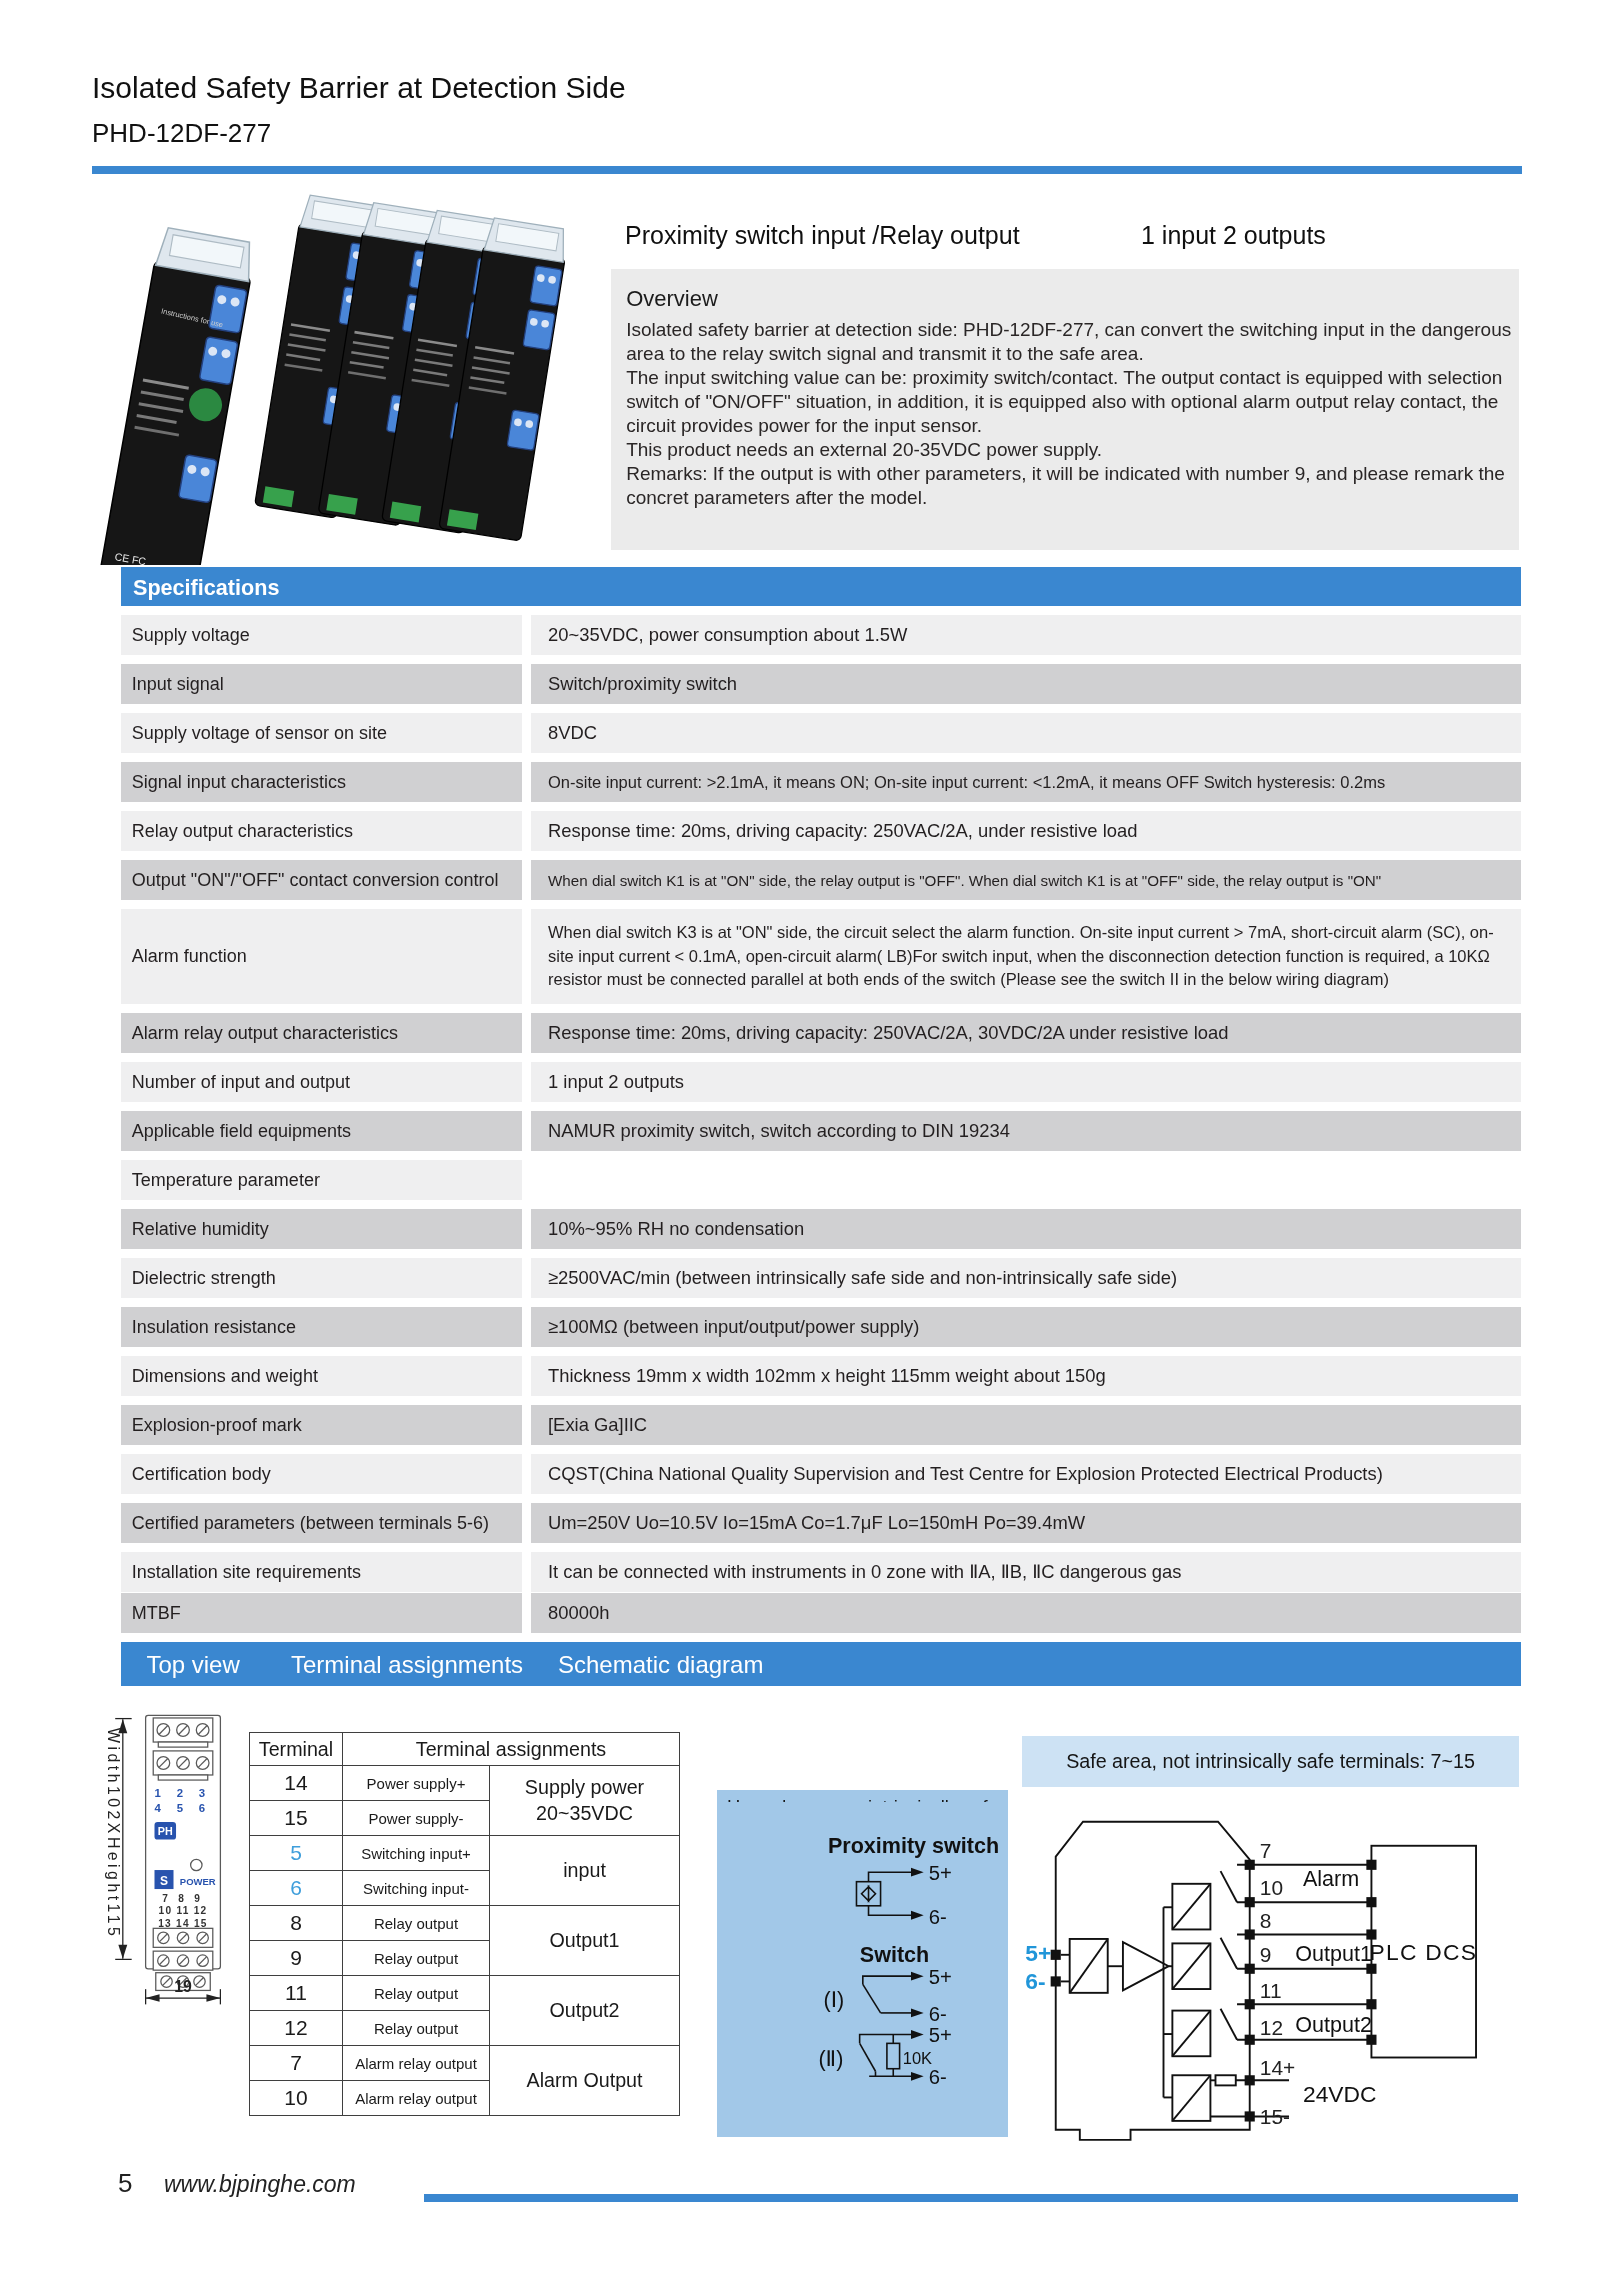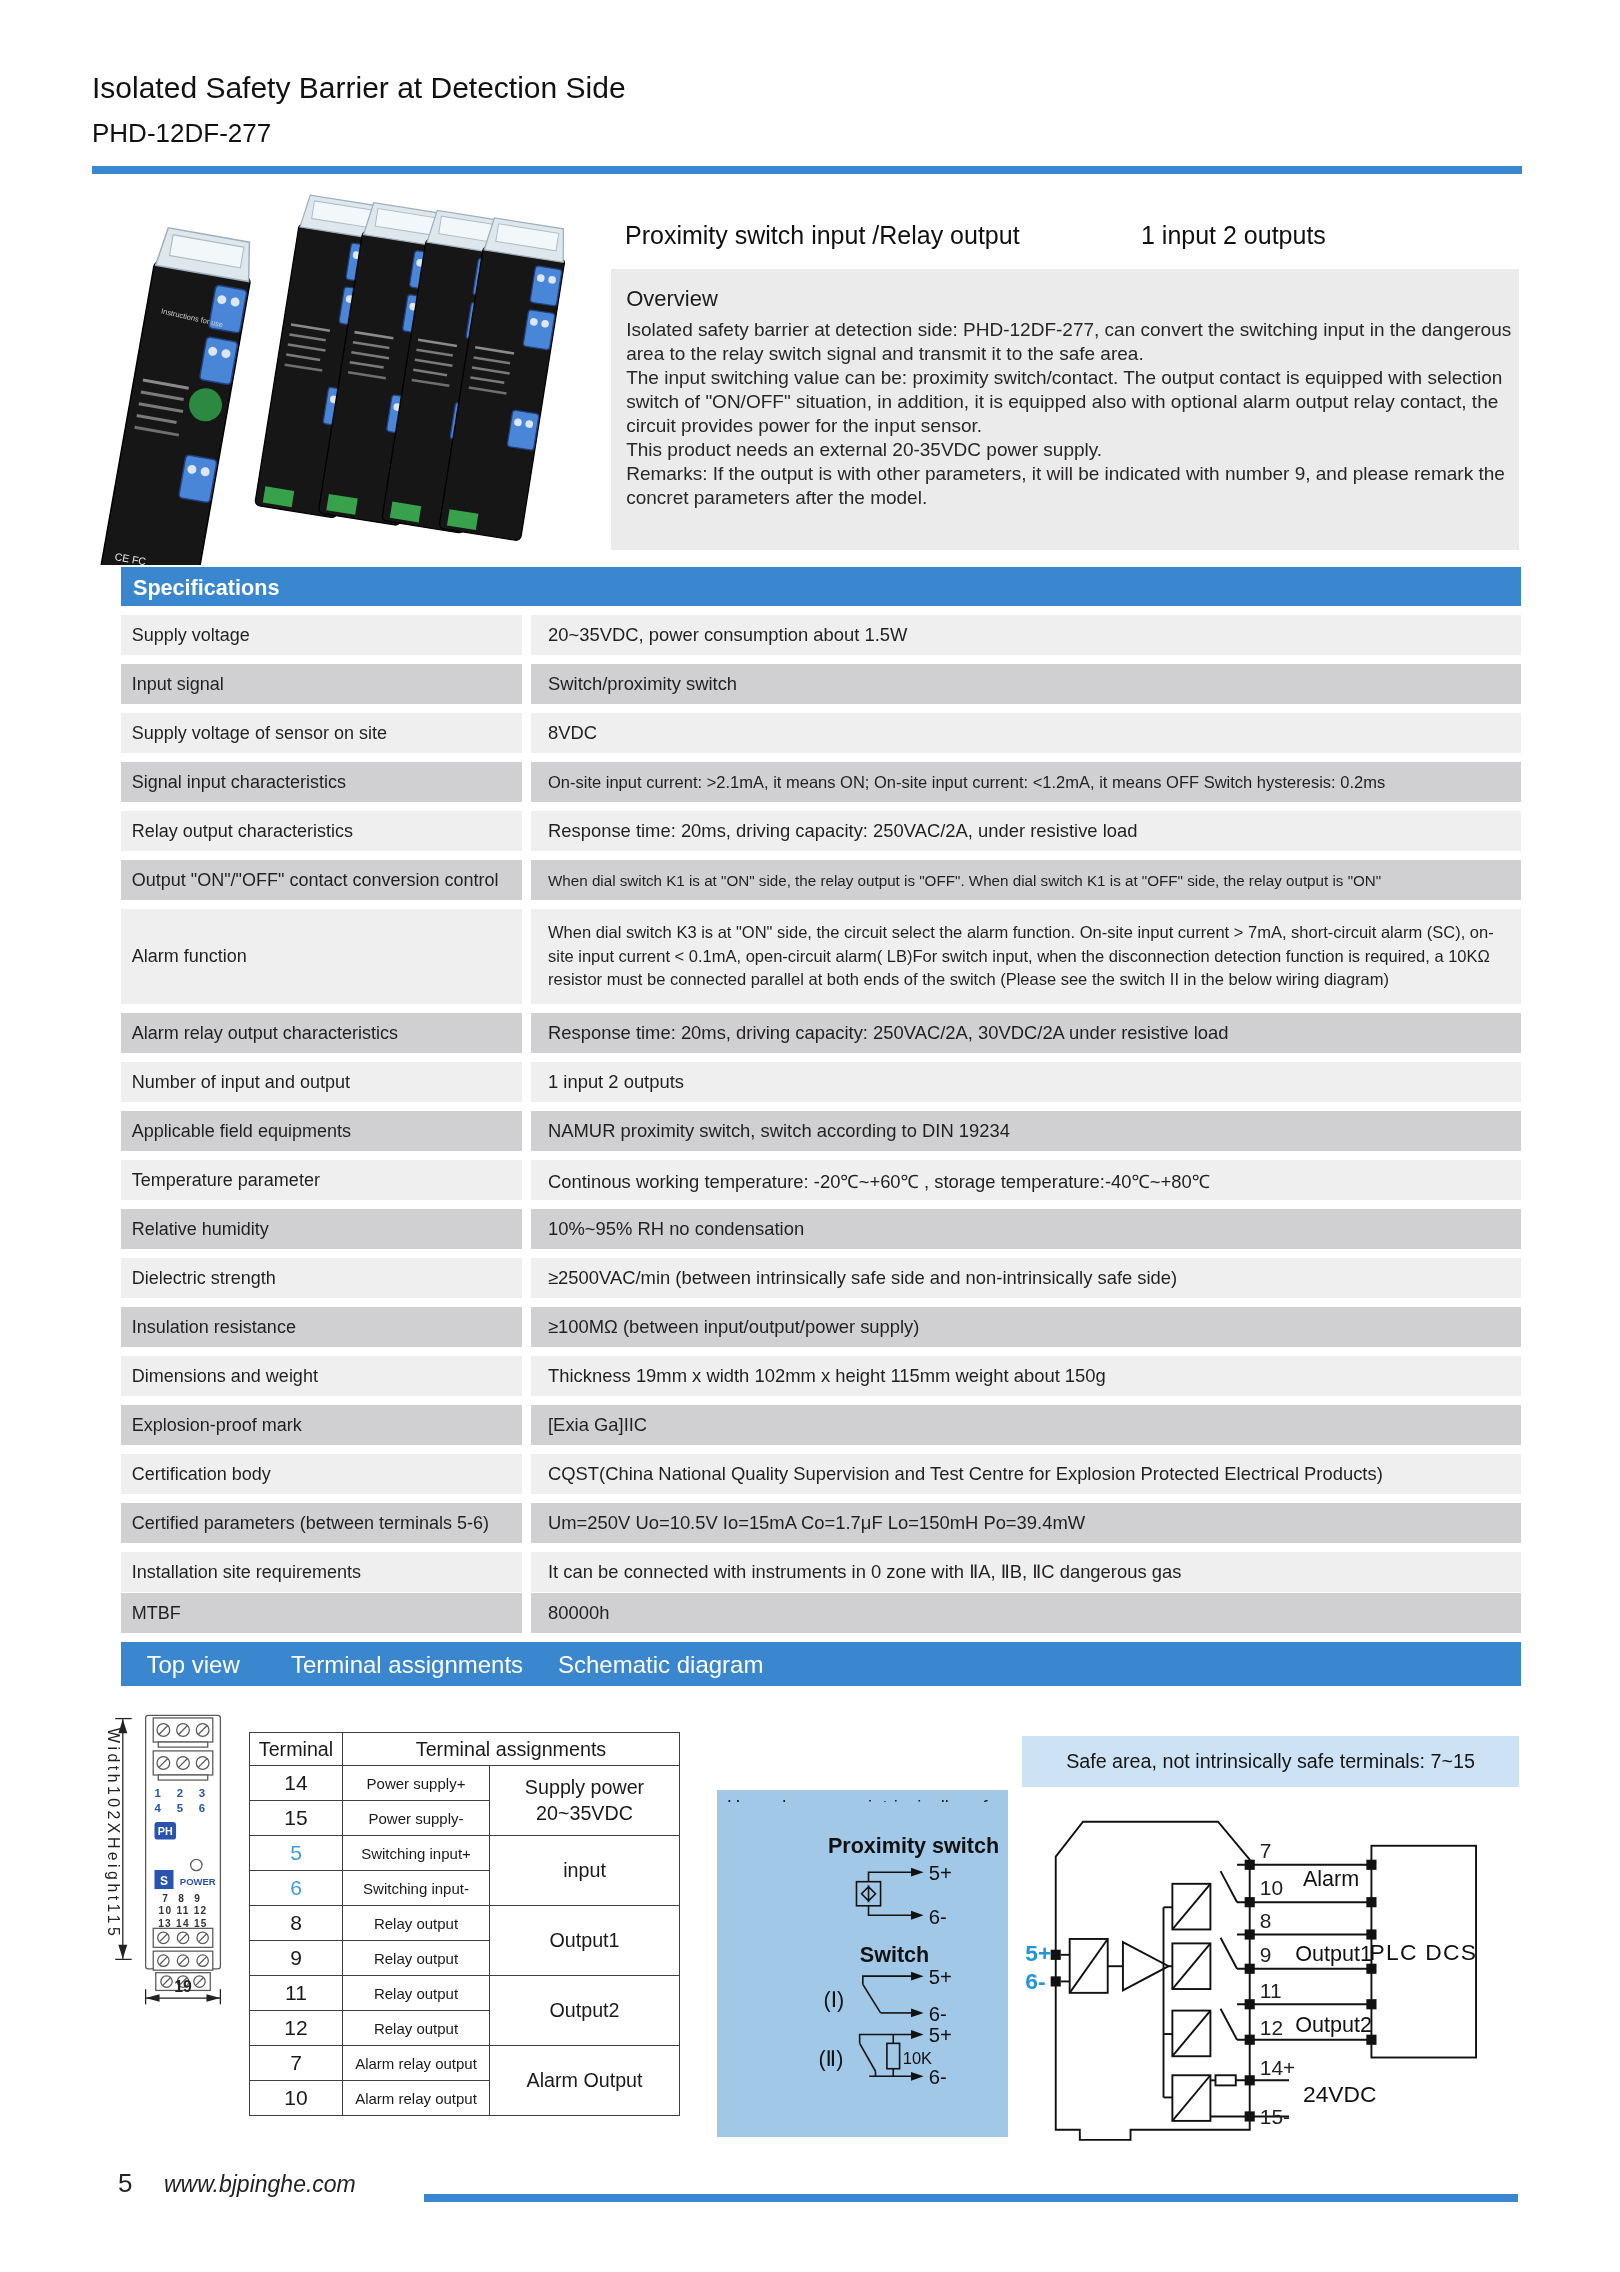--- a/index.html
+++ b/index.html
@@ -179,21 +179,20 @@
         <div class="spec-value">1 input 2 outputs</div>
       </div>
 
       <div class="spec-row">
         <div class="spec-label">Applicable field equipments</div>
         <div class="spec-value">NAMUR proximity switch, switch according to DIN 19234</div>
       </div>
 
       <div class="spec-row">
         <div class="spec-label">Temperature parameter</div>
-        <div class="spec-value">Continous working temperature: -20℃~+60℃ , storage temperature:-40℃~+80℃</div>
       </div>
 
       <div class="spec-row">
         <div class="spec-label">Relative humidity</div>
         <div class="spec-value">10%~95% RH no condensation</div>
       </div>
 
       <div class="spec-row">
         <div class="spec-label">Dielectric strength</div>
         <div class="spec-value">≥2500VAC/min (between intrinsically safe side and non-intrinsically safe side)</div>

